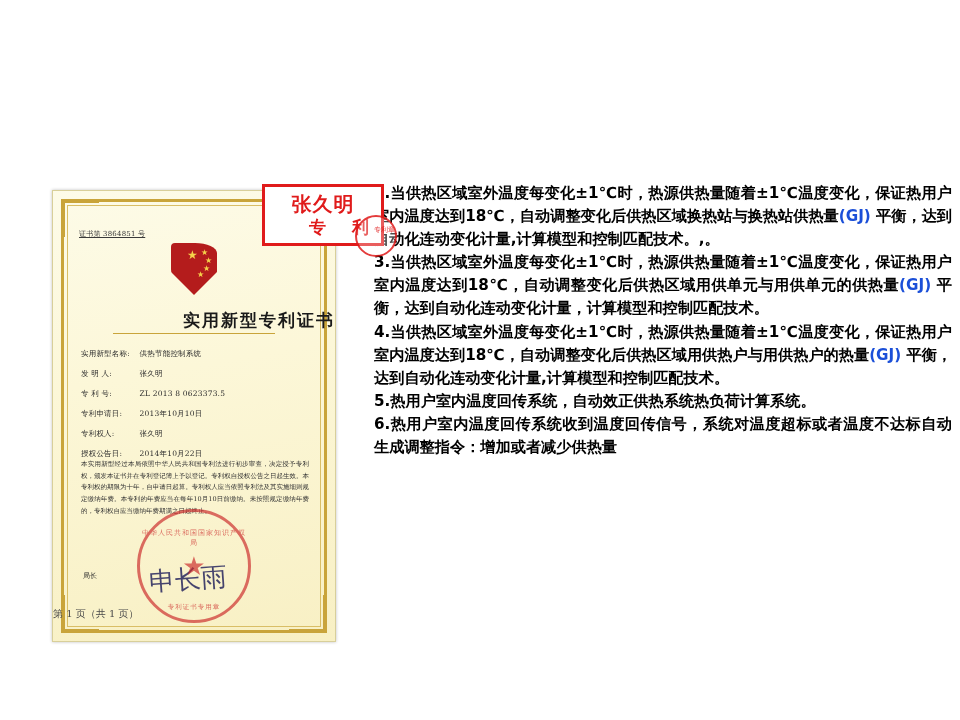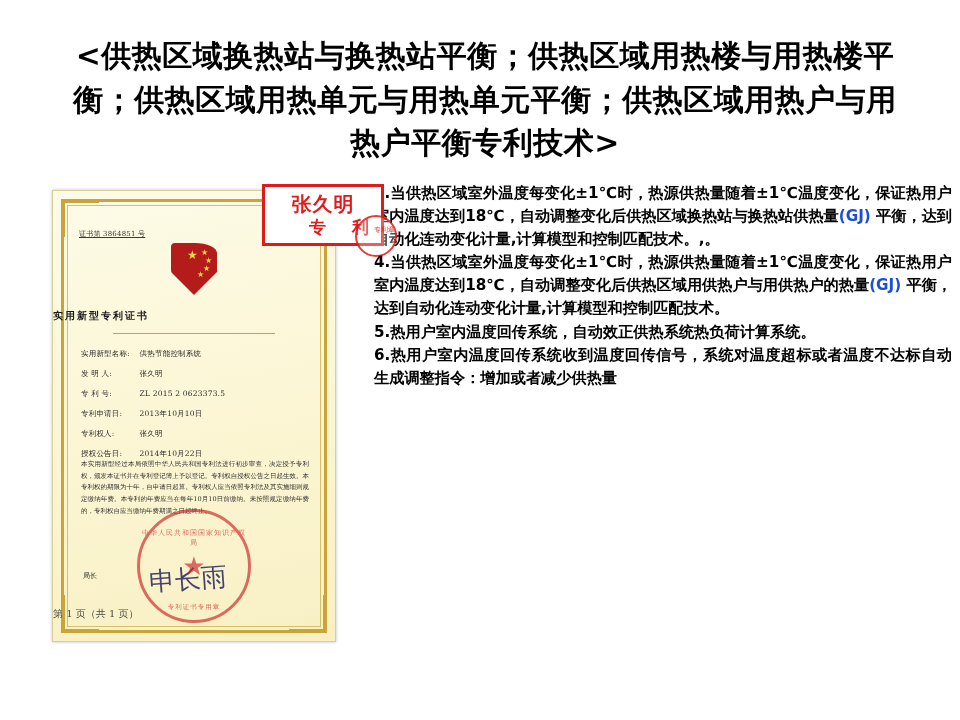--- a/index.html
+++ b/index.html
@@ -108,22 +108,22 @@
     position: absolute;
     color: #f5d24a;
     font-size: 8px;
     line-height: 8px;
   }
   .cert-title {
     position: absolute;
     left: 0;
     right: 0;
     top: 118px;
-    text-align: left;
-    font-size: 10px;
+    text-align: right;
+    font-size: 17px;
     font-weight: bold;
     color: #1a1a1a;
     letter-spacing: 2px;
     font-family: "DejaVu Serif", "Liberation Serif", serif;
   }
   .cert-underline {
     position: absolute;
     left: 60px;
     right: 60px;
     top: 142px;
@@ -295,21 +295,20 @@
   }
   .hl {
     color: #1b4fd8;
   }
 </style>
 </head>
 <body>
 
 <div class="slide">
 
-  <div class="title">&lt;供热区域换热站与换热站平衡；供热区域用热楼与用热楼平衡；供热区域用热单元与用热单元平衡；供热区域用热户与用热户平衡专利技术&gt;</div>
 
   <div class="cert-wrap">
     <div class="cert">
       <div class="cert-border-outer"></div>
       <div class="cert-border-inner"></div>
       <div class="cert-corner tl"></div>
       <div class="cert-corner tr"></div>
       <div class="cert-corner bl"></div>
       <div class="cert-corner br"></div>
 
@@ -331,21 +330,21 @@
         <div class="cert-field">
           <span class="lbl">实用新型名称:</span>
           <span>供热节能控制系统</span>
         </div>
         <div class="cert-field">
           <span class="lbl">发 明 人:</span>
           <span>张久明</span>
         </div>
         <div class="cert-field">
           <span class="lbl">专 利 号:</span>
-          <span>ZL 2015 2 0623373.5</span>
+          <span>ZL 2013 8 0623373.5</span>
         </div>
         <div class="cert-field">
           <span class="lbl">专利申请日:</span>
           <span>2013年10月10日</span>
         </div>
         <div class="cert-field">
           <span class="lbl">专利权人:</span>
           <span>张久明</span>
         </div>
         <div class="cert-field">
@@ -375,20 +374,23 @@
       <div class="stamp-sub">专  利</div>
       <div class="stamp-mini-seal">专利章</div>
     </div>
   </div>
 
   <div class="body-text">
     <p>
       <span>1.</span><span>当供热区域室外温度每变化±1℃时，热源供热量随着±1℃温度变化，保证热用户室内温度达到18℃，自动调整变化后供热区域换热站与换热站供热量</span><span class="hl">(GJ)</span><span> 平衡，达到自动化连动变化计量,计算模型和控制匹配技术。,。</span>
     </p>
     <p>
+      <span>3.</span><span>当供热区域室外温度每变化±1℃时，热源供热量随着±1℃温度变化，保证热用户室内温度达到18℃，自动调整变化后供热区域用供单元与用供单元的供热量</span><span class="hl">(GJ)</span><span> 平衡，达到自动化连动变化计量，计算模型和控制匹配技术。</span>
+    </p>
+    <p>
       <span>4.</span><span>当供热区域室外温度每变化±1℃时，热源供热量随着±1℃温度变化，保证热用户室内温度达到18℃，自动调整变化后供热区域用供热户与用供热户的热量</span><span class="hl">(GJ)</span><span> 平衡，达到自动化连动变化计量,计算模型和控制匹配技术。</span>
     </p>
     <p>
       <span>5.</span><span>热用户室内温度回传系统，自动效正供热系统热负荷计算系统。</span>
     </p>
     <p>
       <span>6.</span><span>热用户室内温度回传系统收到温度回传信号，系统对温度超标或者温度不达标自动生成调整指令：增加或者减少供热量</span>
     </p>
   </div>
 

